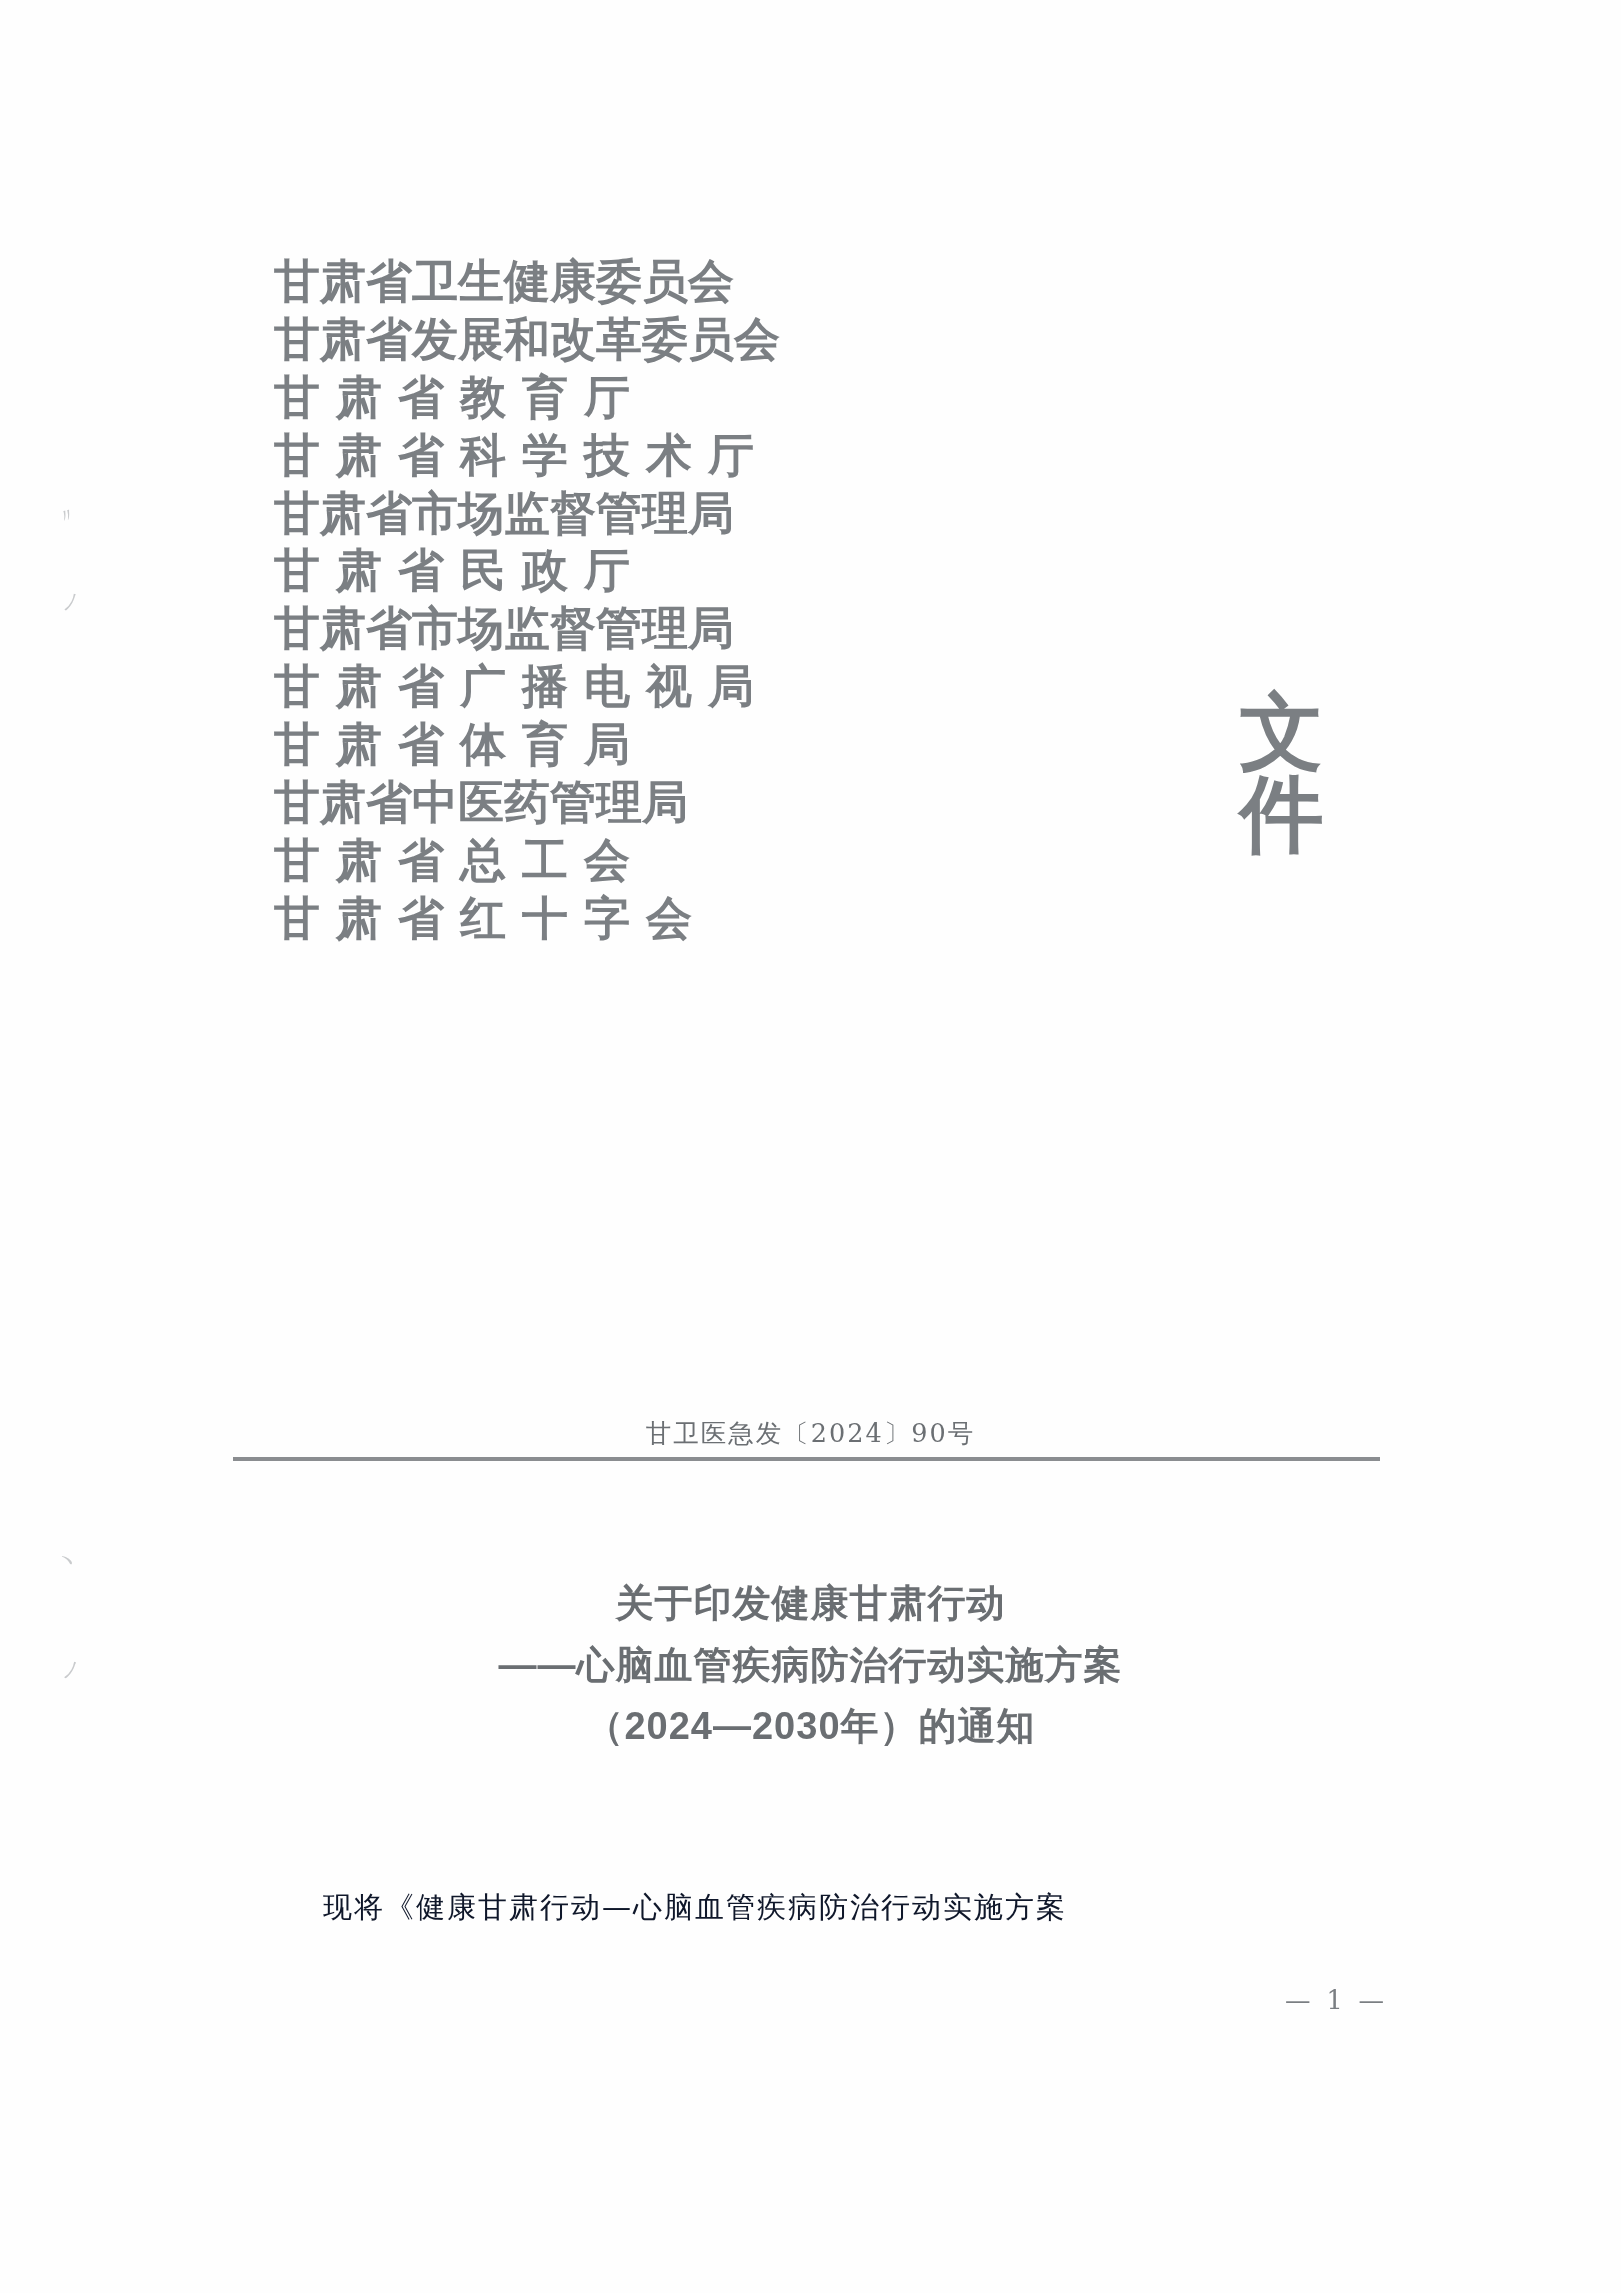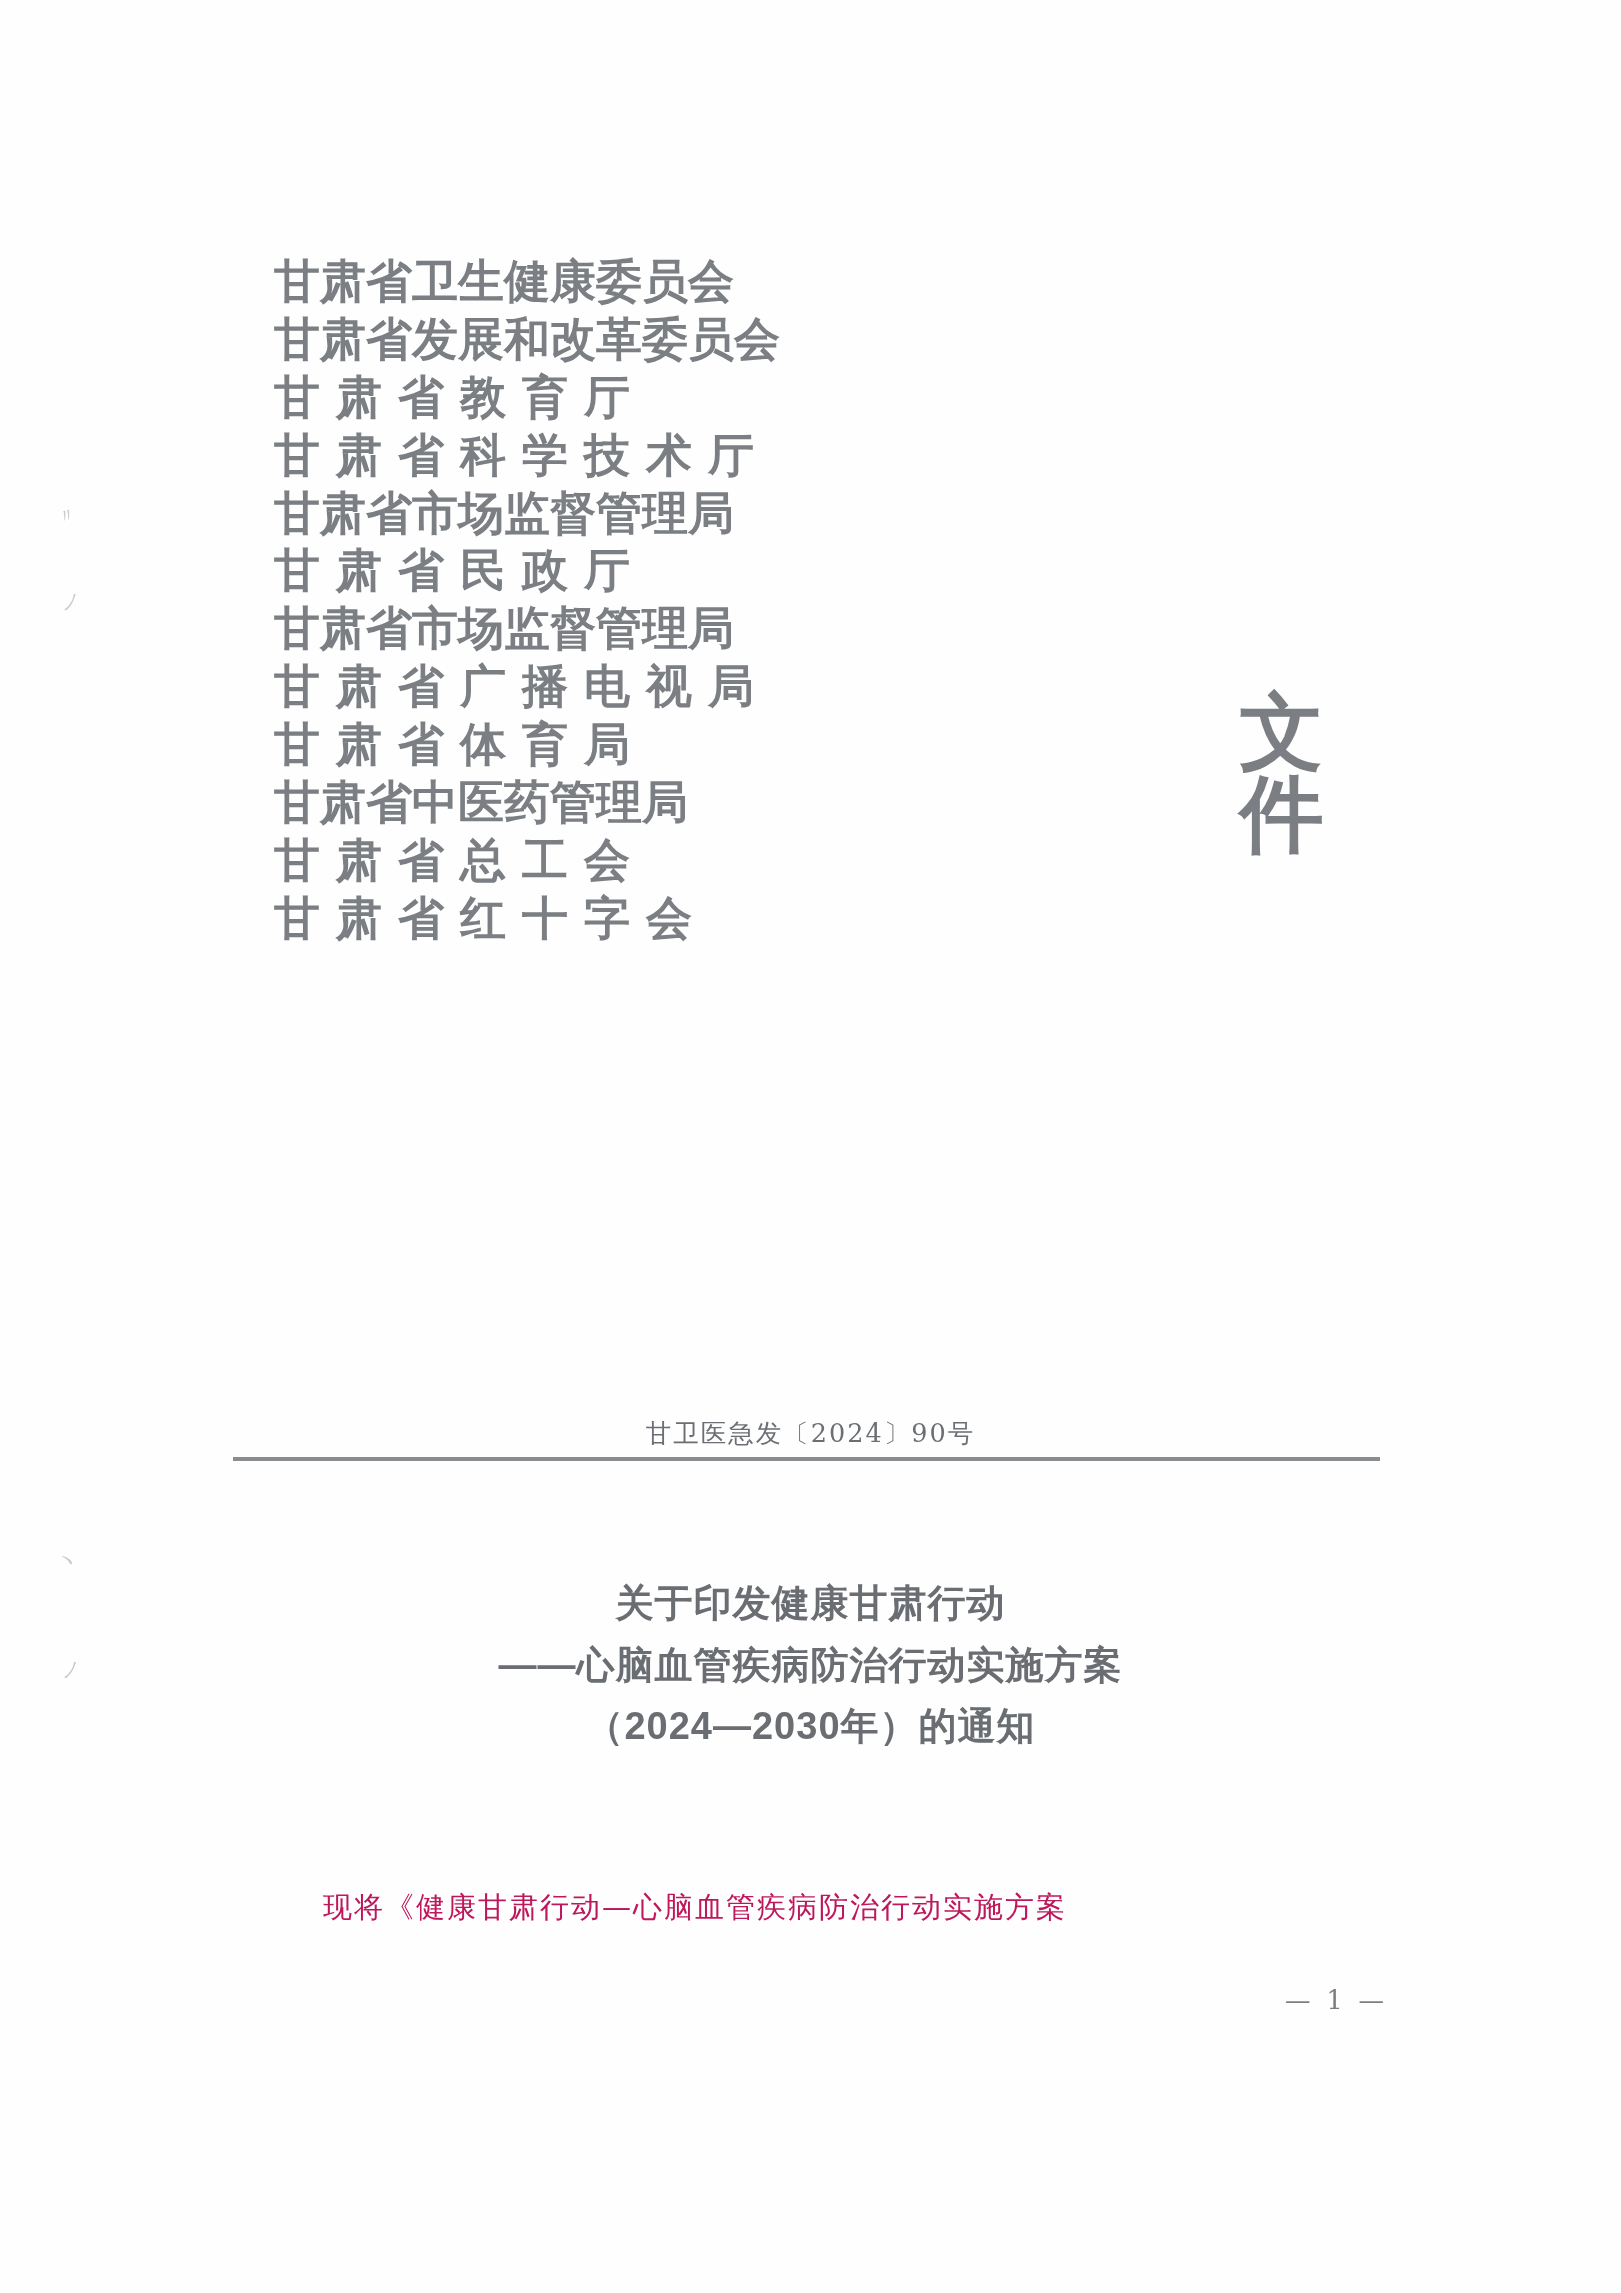--- a/index.html
+++ b/index.html
@@ -103,21 +103,21 @@
   .title-block div { white-space: nowrap; }
 
   
   .body-text {
     position: absolute;
     top: 1880px;
     left: 323px;
     width: 1088px;
     font-size: 29px;
     line-height: 1.9;
-    color: #be185d;
+    color: #0f172a;
     letter-spacing: 2px;
     font-family: "DejaVu Serif", "Liberation Serif", serif;
     white-space: nowrap;
   }
 
   
   .page-number {
     position: absolute;
     top: 1985px;
     right: 233px;

